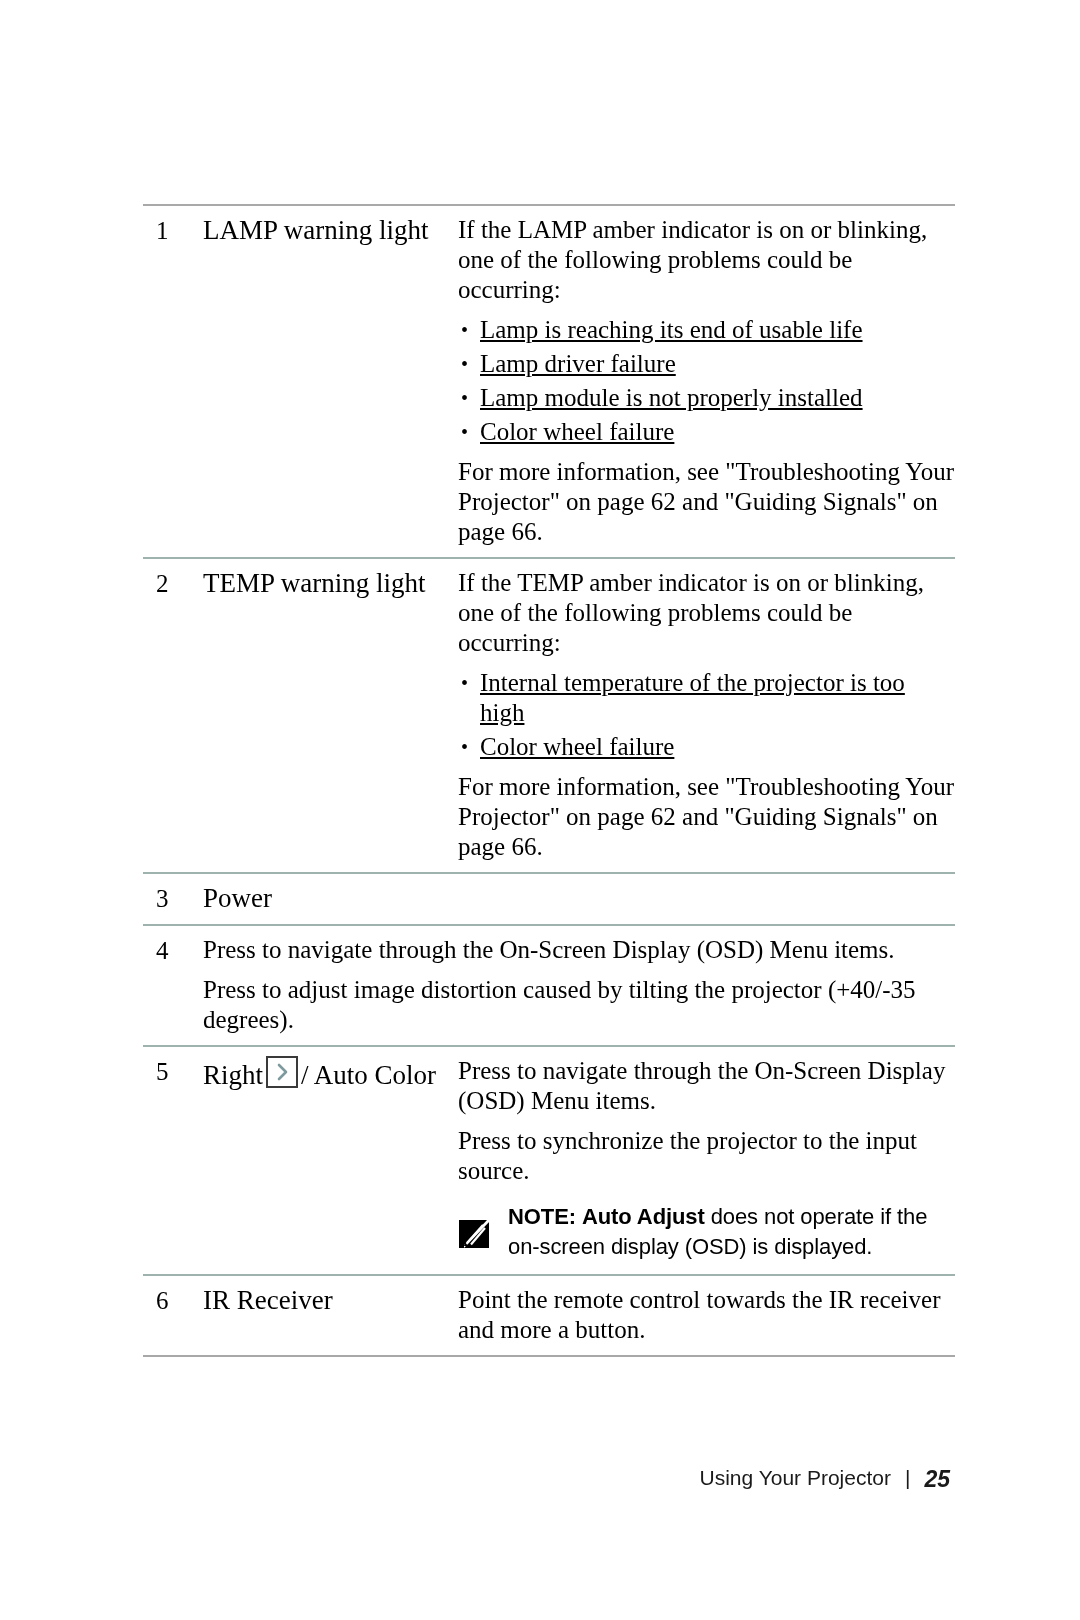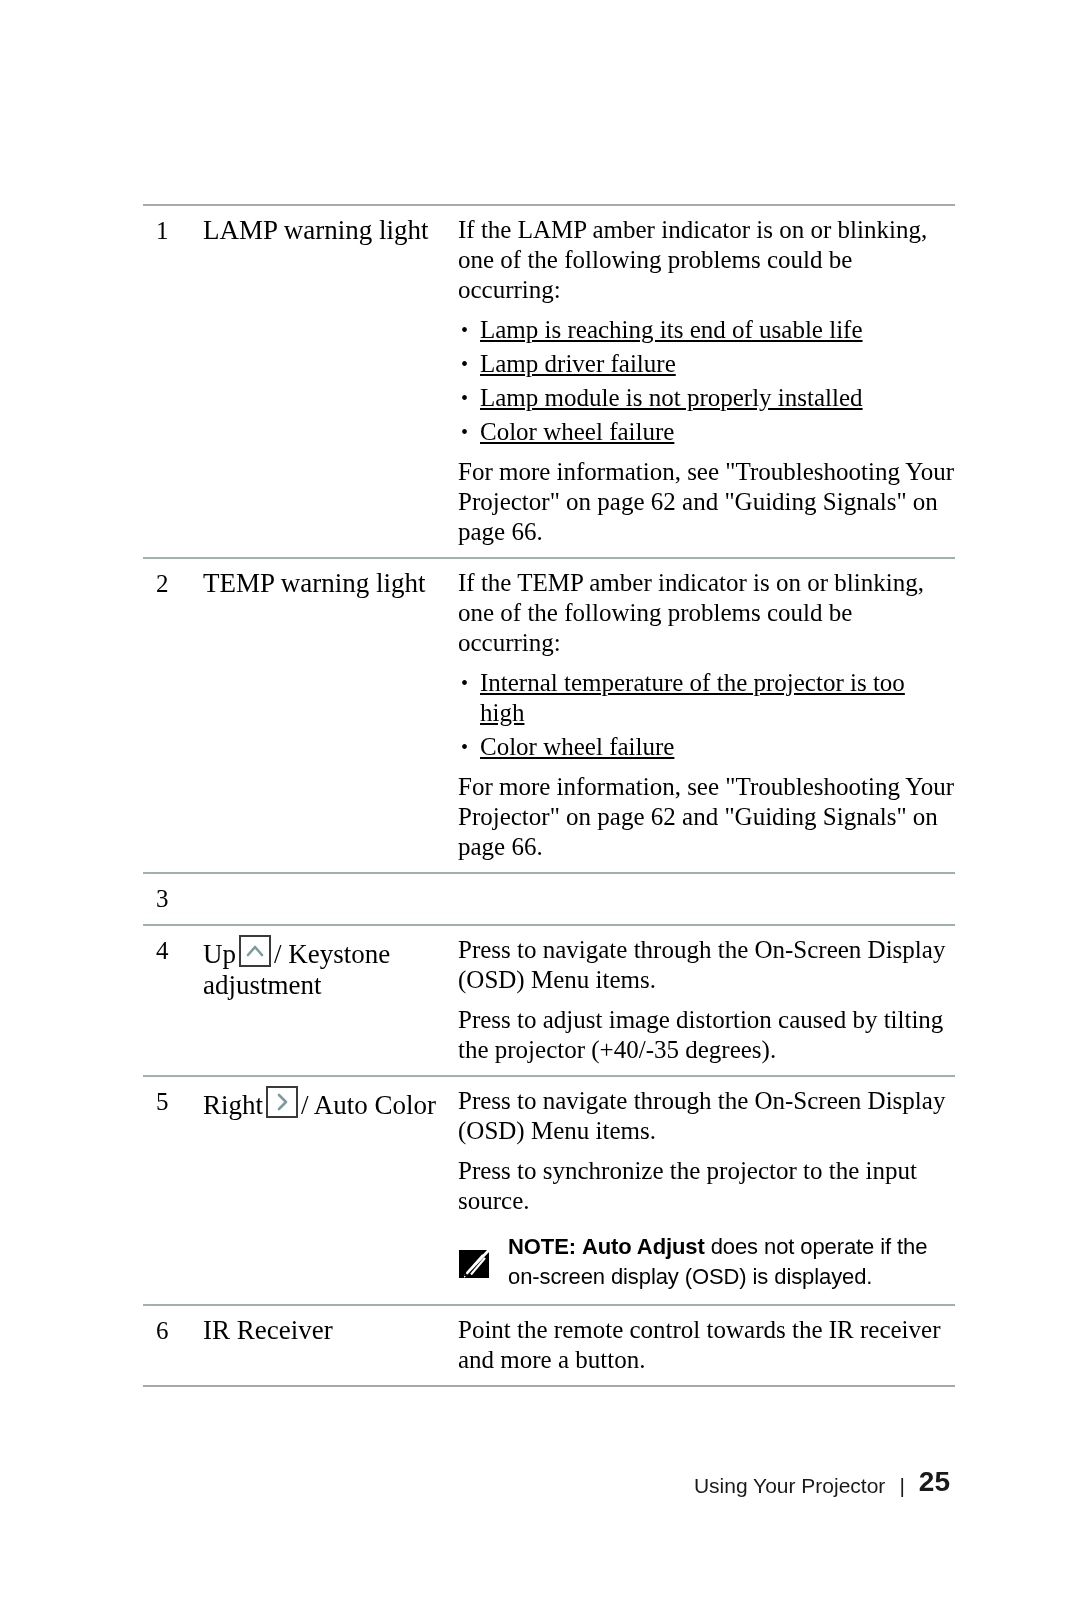--- a/index.html
+++ b/index.html
@@ -147,29 +147,30 @@
   }
 
   .footer {
     position: absolute;
     right: 130px;
     top: 1466px;
     font-family: "Liberation Sans", "DejaVu Sans", sans-serif;
     font-size: 21px;
     color: #1a1a1a;
     display: flex;
-    align-items: flex-end;
+    align-items: flex-start;
     gap: 14px;
   }
   .footer .sep {
     color: #1a1a1a;
   }
   .footer .pageno {
     font-weight: bold;
-    font-size: 28px;
+    font-size: 23px;
+    font-style: italic;
   }
 </style>
 </head>
 <body>
 
 <div class="page">
 
   <div class="table-wrap">
 
     <div class="rule top"></div>
@@ -201,33 +202,27 @@
           <li>Color wheel failure</li>
         </ul>
         <p class="para">For more information, see "Troubleshooting Your Projector" on page 62 and "Guiding Signals" on page 66.</p>
       </div>
     </div>
 
     <div class="rule teal"></div>
 
     <div class="row">
       <div class="col-num">3</div>
+      <div class="col-label">Power</div>
     </div>
 
     <div class="rule teal"></div>
 
     <div class="row">
       <div class="col-num">4</div>
-      <div class="col-label">
-        <span>Up</span><span class="keycap">
-          <svg width="18" height="14" viewBox="0 0 18 14" aria-hidden="true">
-            <path d="M2 11 L9 3 L16 11" fill="none" stroke="#7e9a9e" stroke-width="2.6" stroke-linecap="round" stroke-linejoin="round"></path>
-          </svg>
-        </span><span>/ Keystone adjustment</span>
-      </div>
       <div class="col-desc">
         <p class="para">Press to navigate through the On-Screen Display (OSD) Menu items.</p>
         <p class="para">Press to adjust image distortion caused by tilting the projector (+40/-35 degrees).</p>
       </div>
     </div>
 
     <div class="rule teal"></div>
 
     <div class="row">
       <div class="col-num">5</div>

